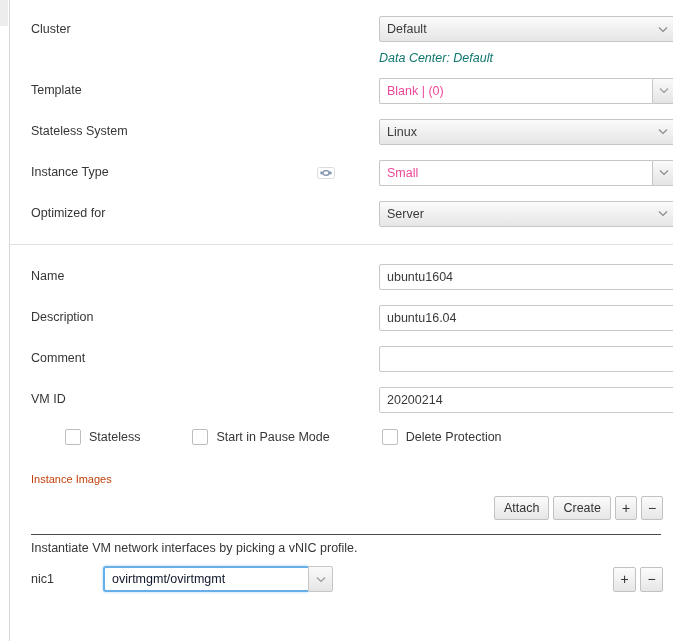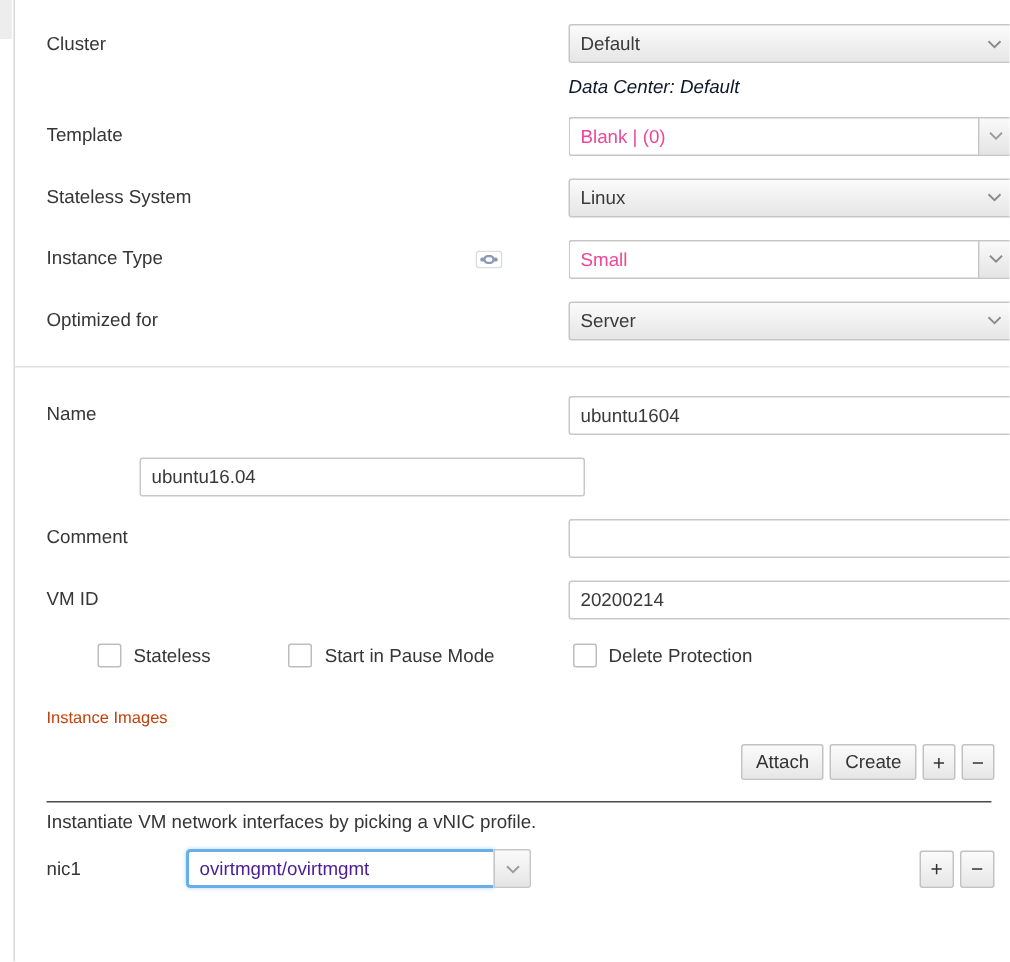--- a/index.html
+++ b/index.html
@@ -148,21 +148,21 @@
   .helper-row {
     height: 24px;
     display: flex;
     align-items: center;
     padding-left: 21px;
   }
   .helper-row .spacer { width: 348px; flex: 0 0 348px; }
   .helper-text {
     font-style: italic;
     font-size: 12.5px;
-    color: #0f172a;
+    color: #0f766e;
   }
 
   
   .checkrow {
     display: flex;
     align-items: center;
     height: 34px;
     padding-left: 21px;
   }
   .chk-item {
@@ -237,21 +237,20 @@
     align-items: center;
     font-size: 12.5px;
     color: #363636;
     text-align: center;
   }
   .nic-row {
     display: flex;
     align-items: center;
     padding: 0 10px 0 21px;
     height: 36px;
-    gap: 21px;
   }
   .nic-label {
     width: 72px;
     flex: 0 0 72px;
     font-size: 12.5px;
     color: #363636;
   }
   .nic-combo {
     display: flex;
     align-items: stretch;
@@ -261,21 +260,21 @@
   .nic-combo .txt {
     flex: 1 1 auto;
     border: 2px solid #66afe9;
     border-right: none;
     border-radius: 3px 0 0 3px;
     background: #ffffff;
     display: flex;
     align-items: center;
     padding: 0 7px;
     font-size: 12.5px;
-    color: #4c1d95;
+    color: #0f172a;
     box-sizing: border-box;
     box-shadow: 0 0 3px rgba(102,175,233,0.55);
     white-space: nowrap;
     overflow: hidden;
   }
   .nic-combo .btn {
     flex: 0 0 23px;
     border: 1px solid #c6c6c6;
     border-radius: 0 2px 2px 0;
     background: linear-gradient(to bottom, #fafafa 0%, #efefef 55%, #e5e5e5 100%);
@@ -405,20 +404,21 @@
 
     <div class="row">
       <div class="label">Name</div>
       <div class="icon-slot"></div>
       <div class="control">
         <div class="textbox" placeholder="">ubuntu1604</div>
       </div>
     </div>
 
     <div class="row">
+      <div class="label">Description</div>
       <div class="icon-slot"></div>
       <div class="control">
         <div class="textbox" placeholder="">ubuntu16.04</div>
       </div>
     </div>
 
     <div class="row">
       <div class="label">Comment</div>
       <div class="icon-slot"></div>
       <div class="control">

